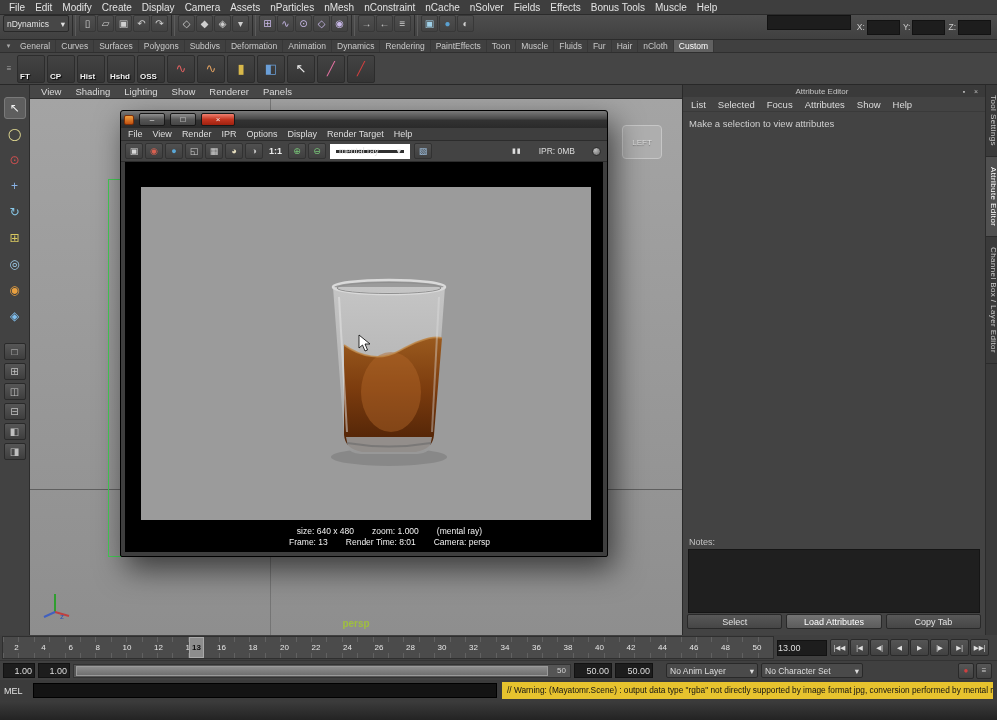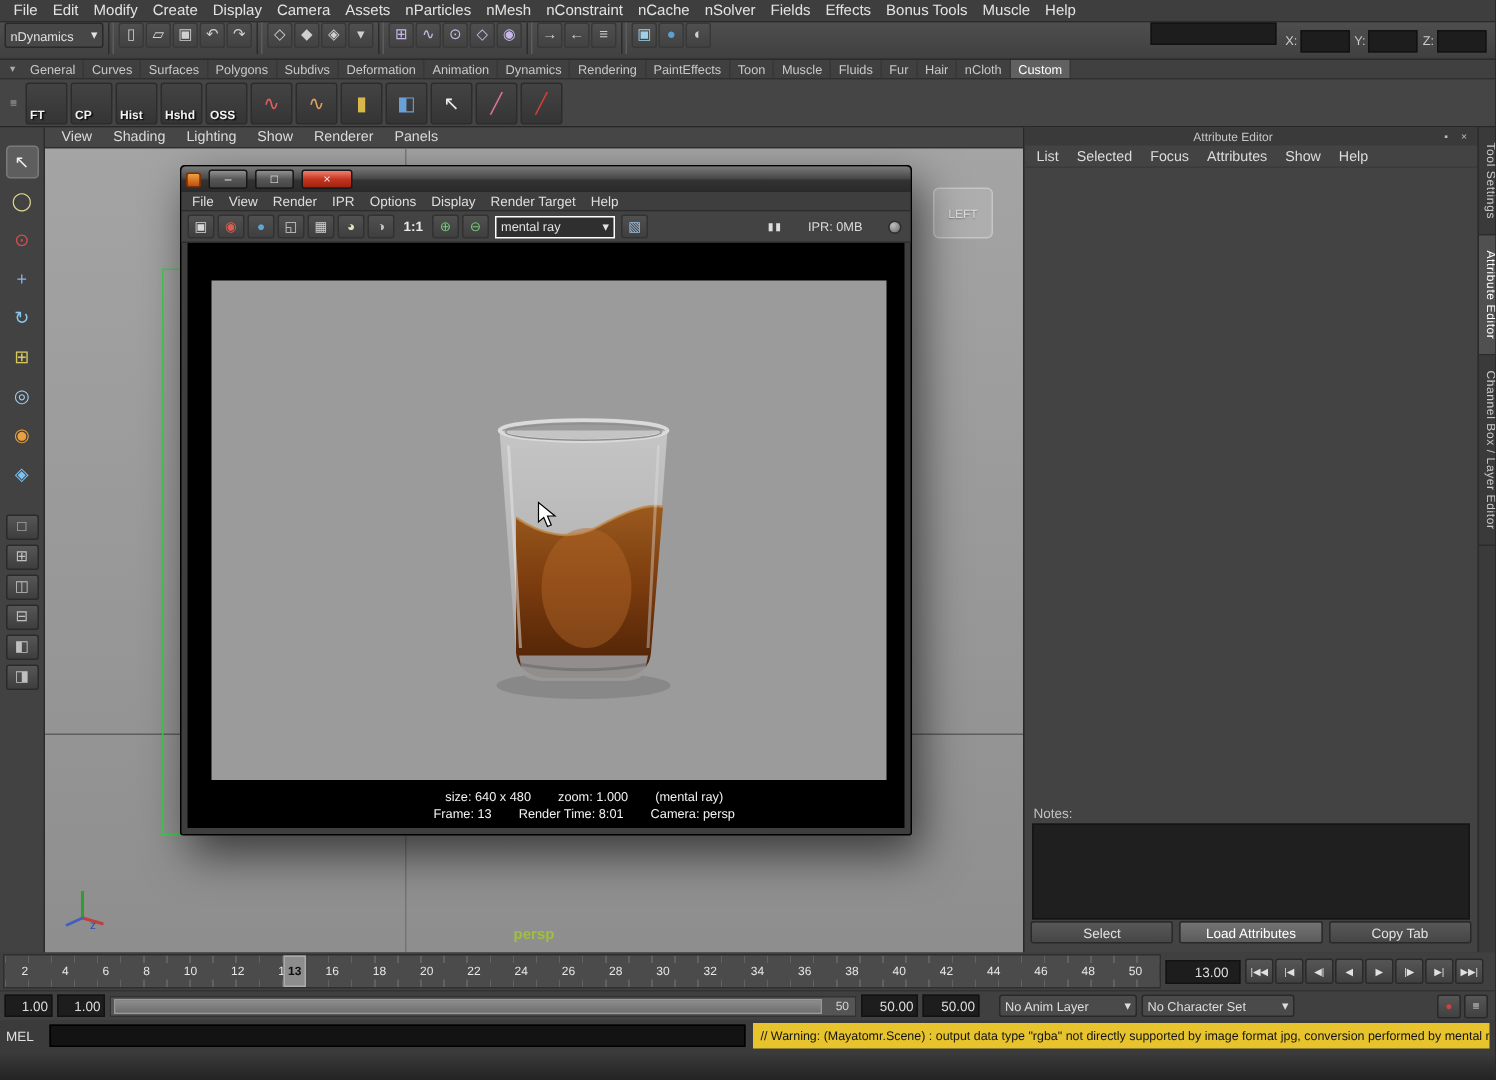--- a/index.html
+++ b/index.html
@@ -61,21 +61,21 @@
   .rv-title{height:17px;background:linear-gradient(#7a7a7a 0%,#4a4a4a 45%,#323232 55%,#2a2a2a 100%);border-radius:3px 3px 0 0;display:flex;align-items:center;gap:4px;padding:0 3px;font-size:9px;color:#fff;}
   .rv-app-icon{width:10px;height:10px;background:linear-gradient(#f0a040,#c05010);border-radius:2px;border:1px solid #7d2f08;flex:0 0 auto;}
   .rv-title .t{flex:1;text-shadow:0 1px 2px #000;}
   .wb{width:26px;height:13px;border:1px solid #181818;border-radius:2px;background:linear-gradient(#909090,#565656 50%,#454545);display:flex;align-items:center;justify-content:center;font-size:8px;color:#f0f0f0;margin-left:1px;line-height:1;}
   .wb.close{width:34px;background:linear-gradient(#f08070,#c43520 50%,#9e2210);}
   .rv-menus{height:13px;background:#3e3e3e;border-bottom:1px solid #2c2c2c;display:flex;align-items:center;font-size:9px;color:#dedede;padding-left:2px;}
   .rv-menus .rm{padding:0 5px;white-space:nowrap;}
   .rv-toolbar{height:21px;background:#434343;border-bottom:1px solid #2c2c2c;display:flex;align-items:center;gap:2px;padding:0 4px;}
   .rt-icn{width:18px;height:16px;background:linear-gradient(#505050,#3f3f3f);border:1px solid #323232;border-radius:2px;display:flex;align-items:center;justify-content:center;font-size:9px;flex:0 0 auto;}
   .zoom11{padding:0 4px;color:#ececec;font-size:9px;font-weight:bold;}
-  .rv-dd{width:80px;height:15px;background:#2f2f2f;border:1px solid #ffffff;display:flex;align-items:center;justify-content:space-between;padding:0 3px;font-size:8.5px;color:#e2e2e2;margin:0 2px;flex:0 0 auto;}
+  .rv-dd{width:80px;height:15px;background:#2f2f2f;border:6px solid #ffffff;display:flex;align-items:center;justify-content:space-between;padding:0 3px;font-size:8.5px;color:#e2e2e2;margin:0 2px;flex:0 0 auto;}
   .rv-sp{flex:1;}
   .pause{font-size:7px;color:#ddd;letter-spacing:1px;}
   .iprmem{font-size:8.5px;color:#dcdcdc;margin:0 15px;white-space:nowrap;}
   .rdot{width:9px;height:9px;border-radius:50%;background:radial-gradient(circle at 35% 30%,#c0c0c0,#636363);border:1px solid #2e2e2e;margin-right:2px;flex:0 0 auto;}
   .rv-content{position:absolute;left:4px;right:4px;top:51px;bottom:4px;background:#000;}
   .rv-image{position:absolute;left:16px;top:25px;width:450px;height:333px;background:#9b9b9b;overflow:hidden;}
   .rv-status{position:absolute;left:18px;right:0;bottom:4px;text-align:center;font-size:8.5px;color:#f2f2f2;line-height:11px;padding-left:33px;}
   .rv-status span{margin:0 9px;}
 
   
@@ -98,21 +98,21 @@
   .vtab.active{background:#505050;color:#fff;}
 
   
   .time-row{position:absolute;left:0;top:635px;width:100%;height:25px;background:#404040;display:flex;align-items:center;padding:0 2px;gap:3px;}
   .ruler{position:relative;width:772px;height:23px;flex:0 0 auto;
      background:repeating-linear-gradient(90deg,#616161 0 1px,transparent 1px 15.4px) top/100% 5px no-repeat,
                 repeating-linear-gradient(90deg,#616161 0 1px,transparent 1px 15.4px) bottom/100% 5px no-repeat,#4b4b4b;
      border:1px solid #2f2f2f;}
   .tick-labels{position:absolute;inset:0;display:flex;justify-content:space-around;align-items:center;font-size:8px;color:#e6e6e6;}
   .cf-marker{position:absolute;left:186px;top:0;bottom:0;width:15px;background:#8d8d8d;border:1px solid #aaa;display:flex;align-items:center;justify-content:center;font-size:8px;color:#101010;font-weight:bold;}
-  .frame-field{width:50px;height:16px;background:#1d1d1d;border:1px solid #121212;color:#dedede;font-size:9px;text-align:right;padding-right:7px;}
+  .frame-field{width:50px;height:16px;background:#1d1d1d;border:1px solid #121212;color:#dedede;font-size:9px;text-align:left;padding-right:18px;}
   .transport{display:flex;gap:1px;align-items:center;}
   .tbtn{width:19px;height:17px;background:linear-gradient(#555,#414141);border:1px solid #2a2a2a;border-radius:2px;color:#e0e0e0;font-size:6.5px;display:flex;align-items:center;justify-content:center;padding:0;}
 
   
   .range-row{position:absolute;left:0;top:660px;width:100%;height:20px;background:#404040;border-top:1px solid #333;display:flex;align-items:center;padding:0 3px;gap:3px;}
   .rfield{height:15px;background:#1d1d1d;border:1px solid #121212;color:#dedede;font-size:9px;text-align:right;padding:0 2px;}
   .rfield.w1{width:32px;}
   .rfield.w2{width:38px;}
   .range-track{position:relative;width:498px;height:14px;background:#555;border:1px solid #323232;flex:0 0 auto;}
   .range-bar{position:absolute;left:2px;top:1px;bottom:1px;right:22px;background:linear-gradient(#8d8d8d,#6f6f6f);border:1px solid #9a9a9a;}
@@ -566,20 +566,21 @@
     </div>
     <div class="ae-menus">
 
     <div class="am">List</div>
         <div class="am">Selected</div>
         <div class="am">Focus</div>
         <div class="am">Attributes</div>
         <div class="am">Show</div>
         <div class="am">Help</div>
       </div>
+    <div class="ae-msg">Make a selection to view attributes</div>
     <div class="ae-notes-label">Notes:</div>
     <div class="ae-notes"></div>
     <div class="ae-buttons">
 
     <div class="ae-btn">
           <span>Select</span>
         </div>
         <div class="ae-btn active">
           <span>Load Attributes</span>
         </div>

